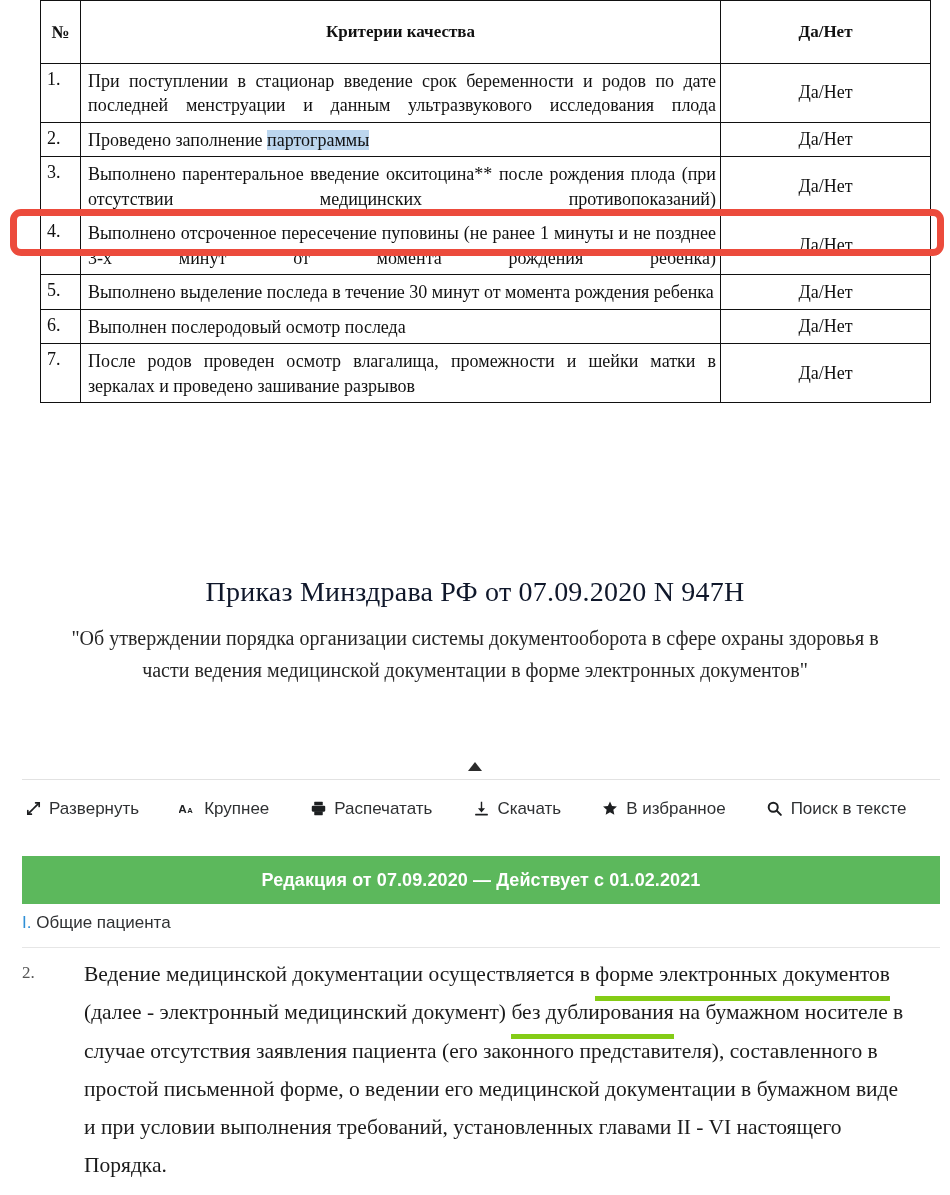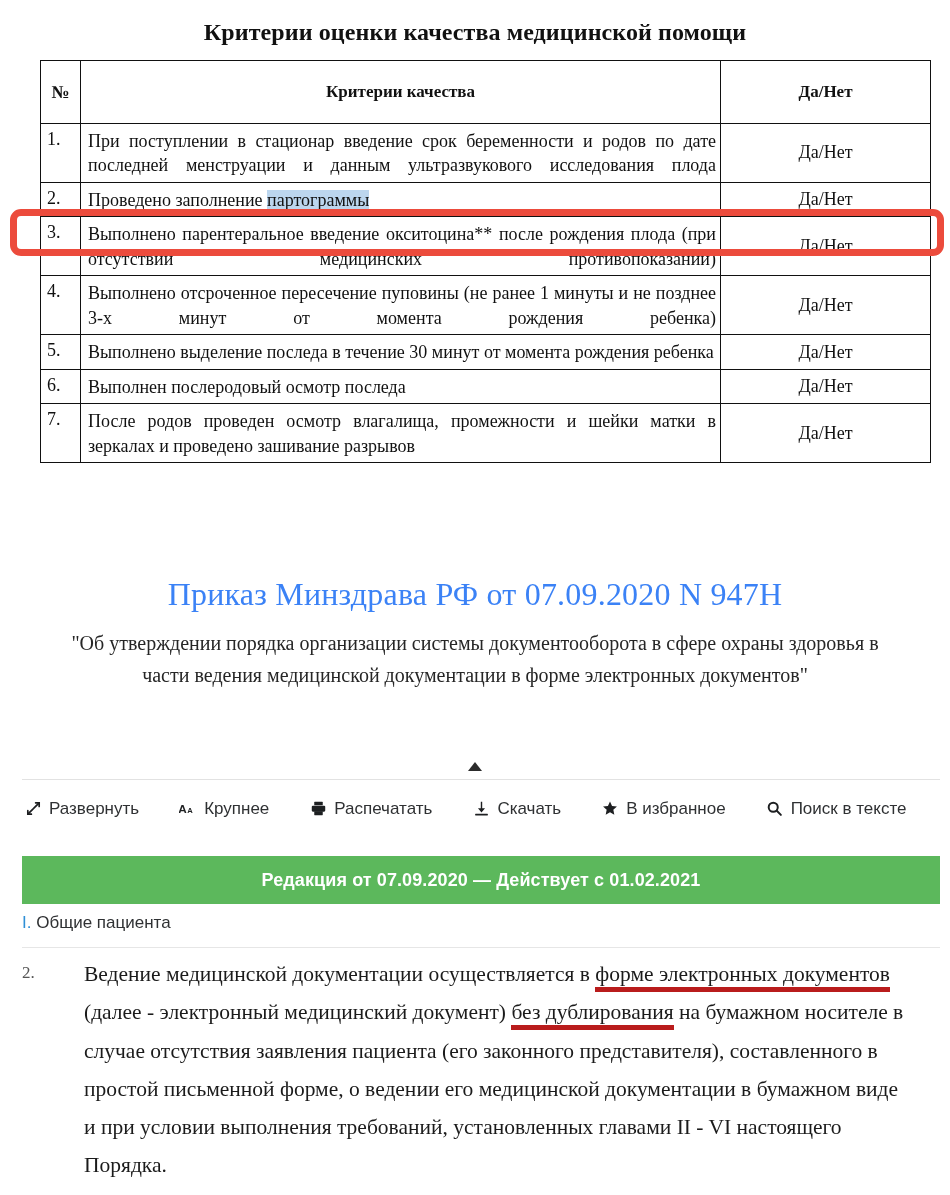--- a/index.html
+++ b/index.html
@@ -103,22 +103,22 @@
   
   .order-block {
     position: absolute;
     top: 576px;
     left: 0;
     width: 950px;
   }
   .order-title {
     text-align: center;
     font-family: "Liberation Serif", serif;
-    font-size: 32px;
-    color: #3b82f6;
+    font-size: 28px;
+    color: #0f172a;
     letter-spacing: 0.2px;
     margin: 0 0 14px 0;
   }
   .order-subtitle {
     font-family: "Liberation Serif", serif;
     font-size: 20px;
     line-height: 1.62;
     text-align: center;
     color: #262626;
     margin: 0 auto;
@@ -237,32 +237,31 @@
     padding-top: 8px;
   }
   .para-text {
     font-family: "Liberation Serif", serif;
     font-size: 21.5px;
     line-height: 1.78;
     color: #1b1b1b;
     width: 830px;
   }
   .red-underline {
-    border-bottom: 5px solid #b91c1c;
-    padding-bottom: 1px;
+    border-bottom: 5px solid #84cc16;
+    padding-bottom: 10px;
     box-decoration-break: clone;
     -webkit-box-decoration-break: clone;
   }
 </style>
 </head>
 <body>
 
 <div class="doc-table-block">
 
-  <div class="table-title">Критерии оценки качества медицинской помощи</div>
 
   <table class="criteria">
     <colgroup>
       <col class="c-num">
         <col class="c-text">
         <col class="c-yn">
     </colgroup>
     <thead>
       <tr>
         <th class="num-head">№</th>

